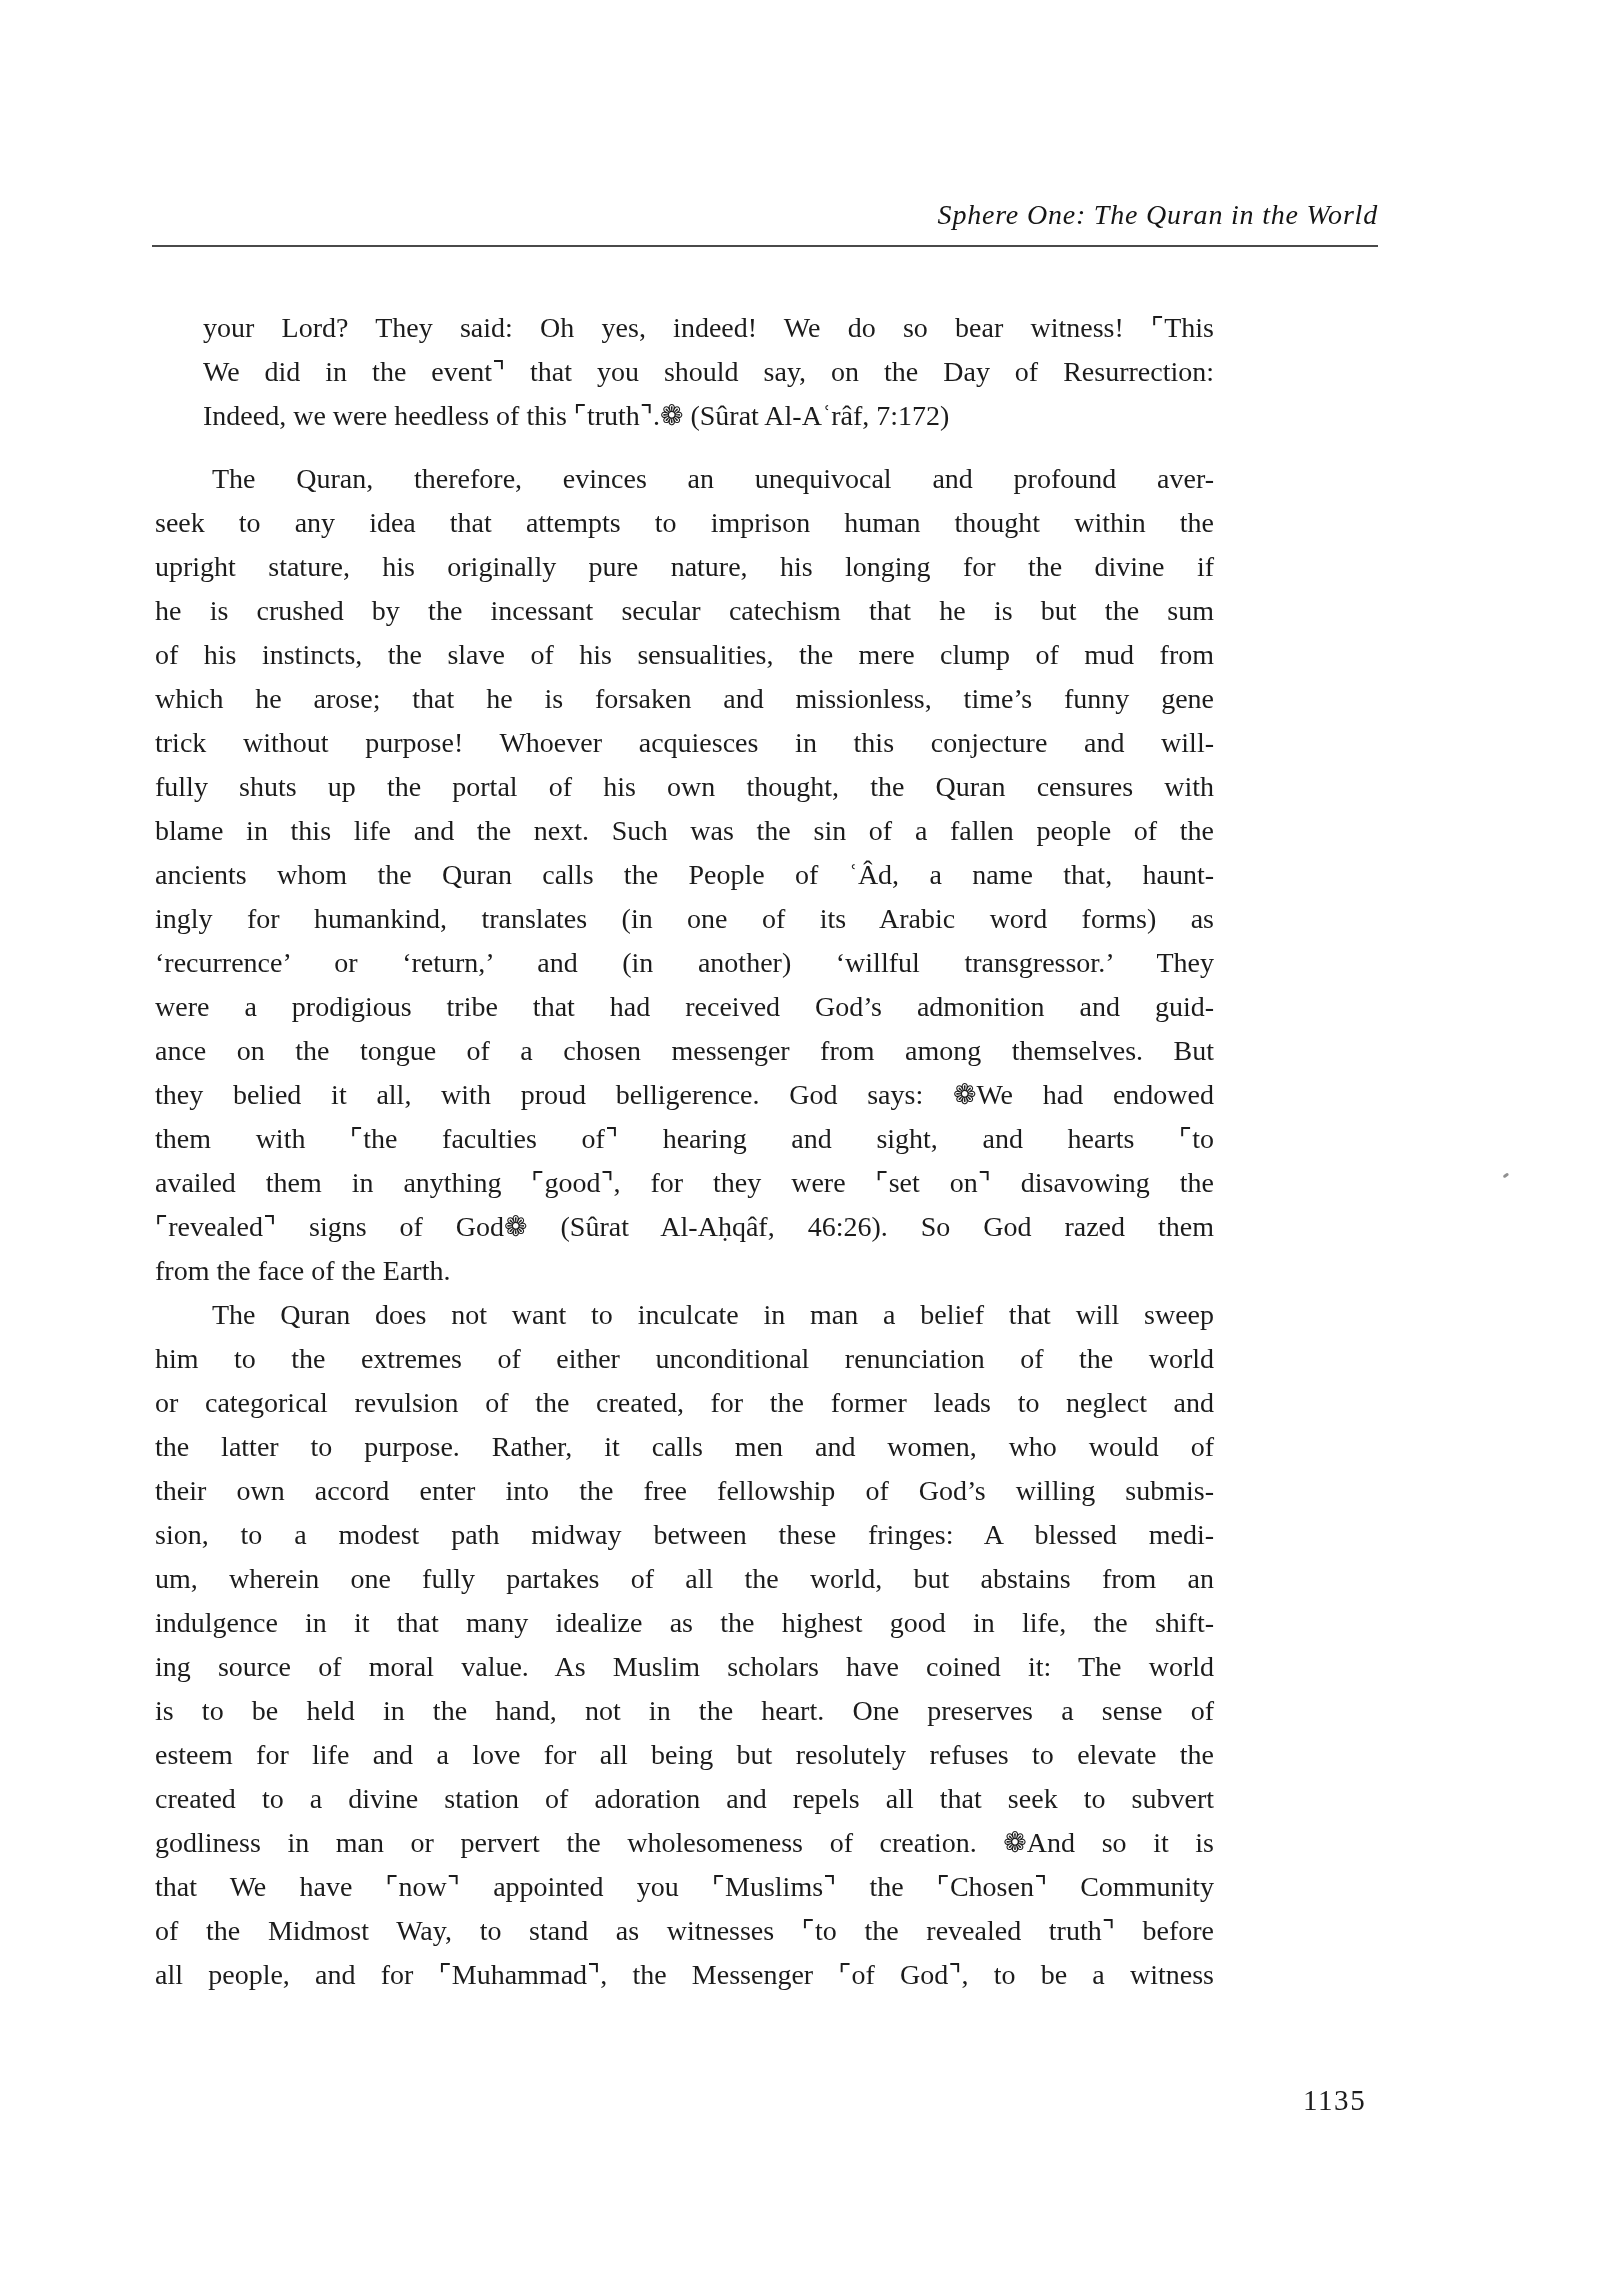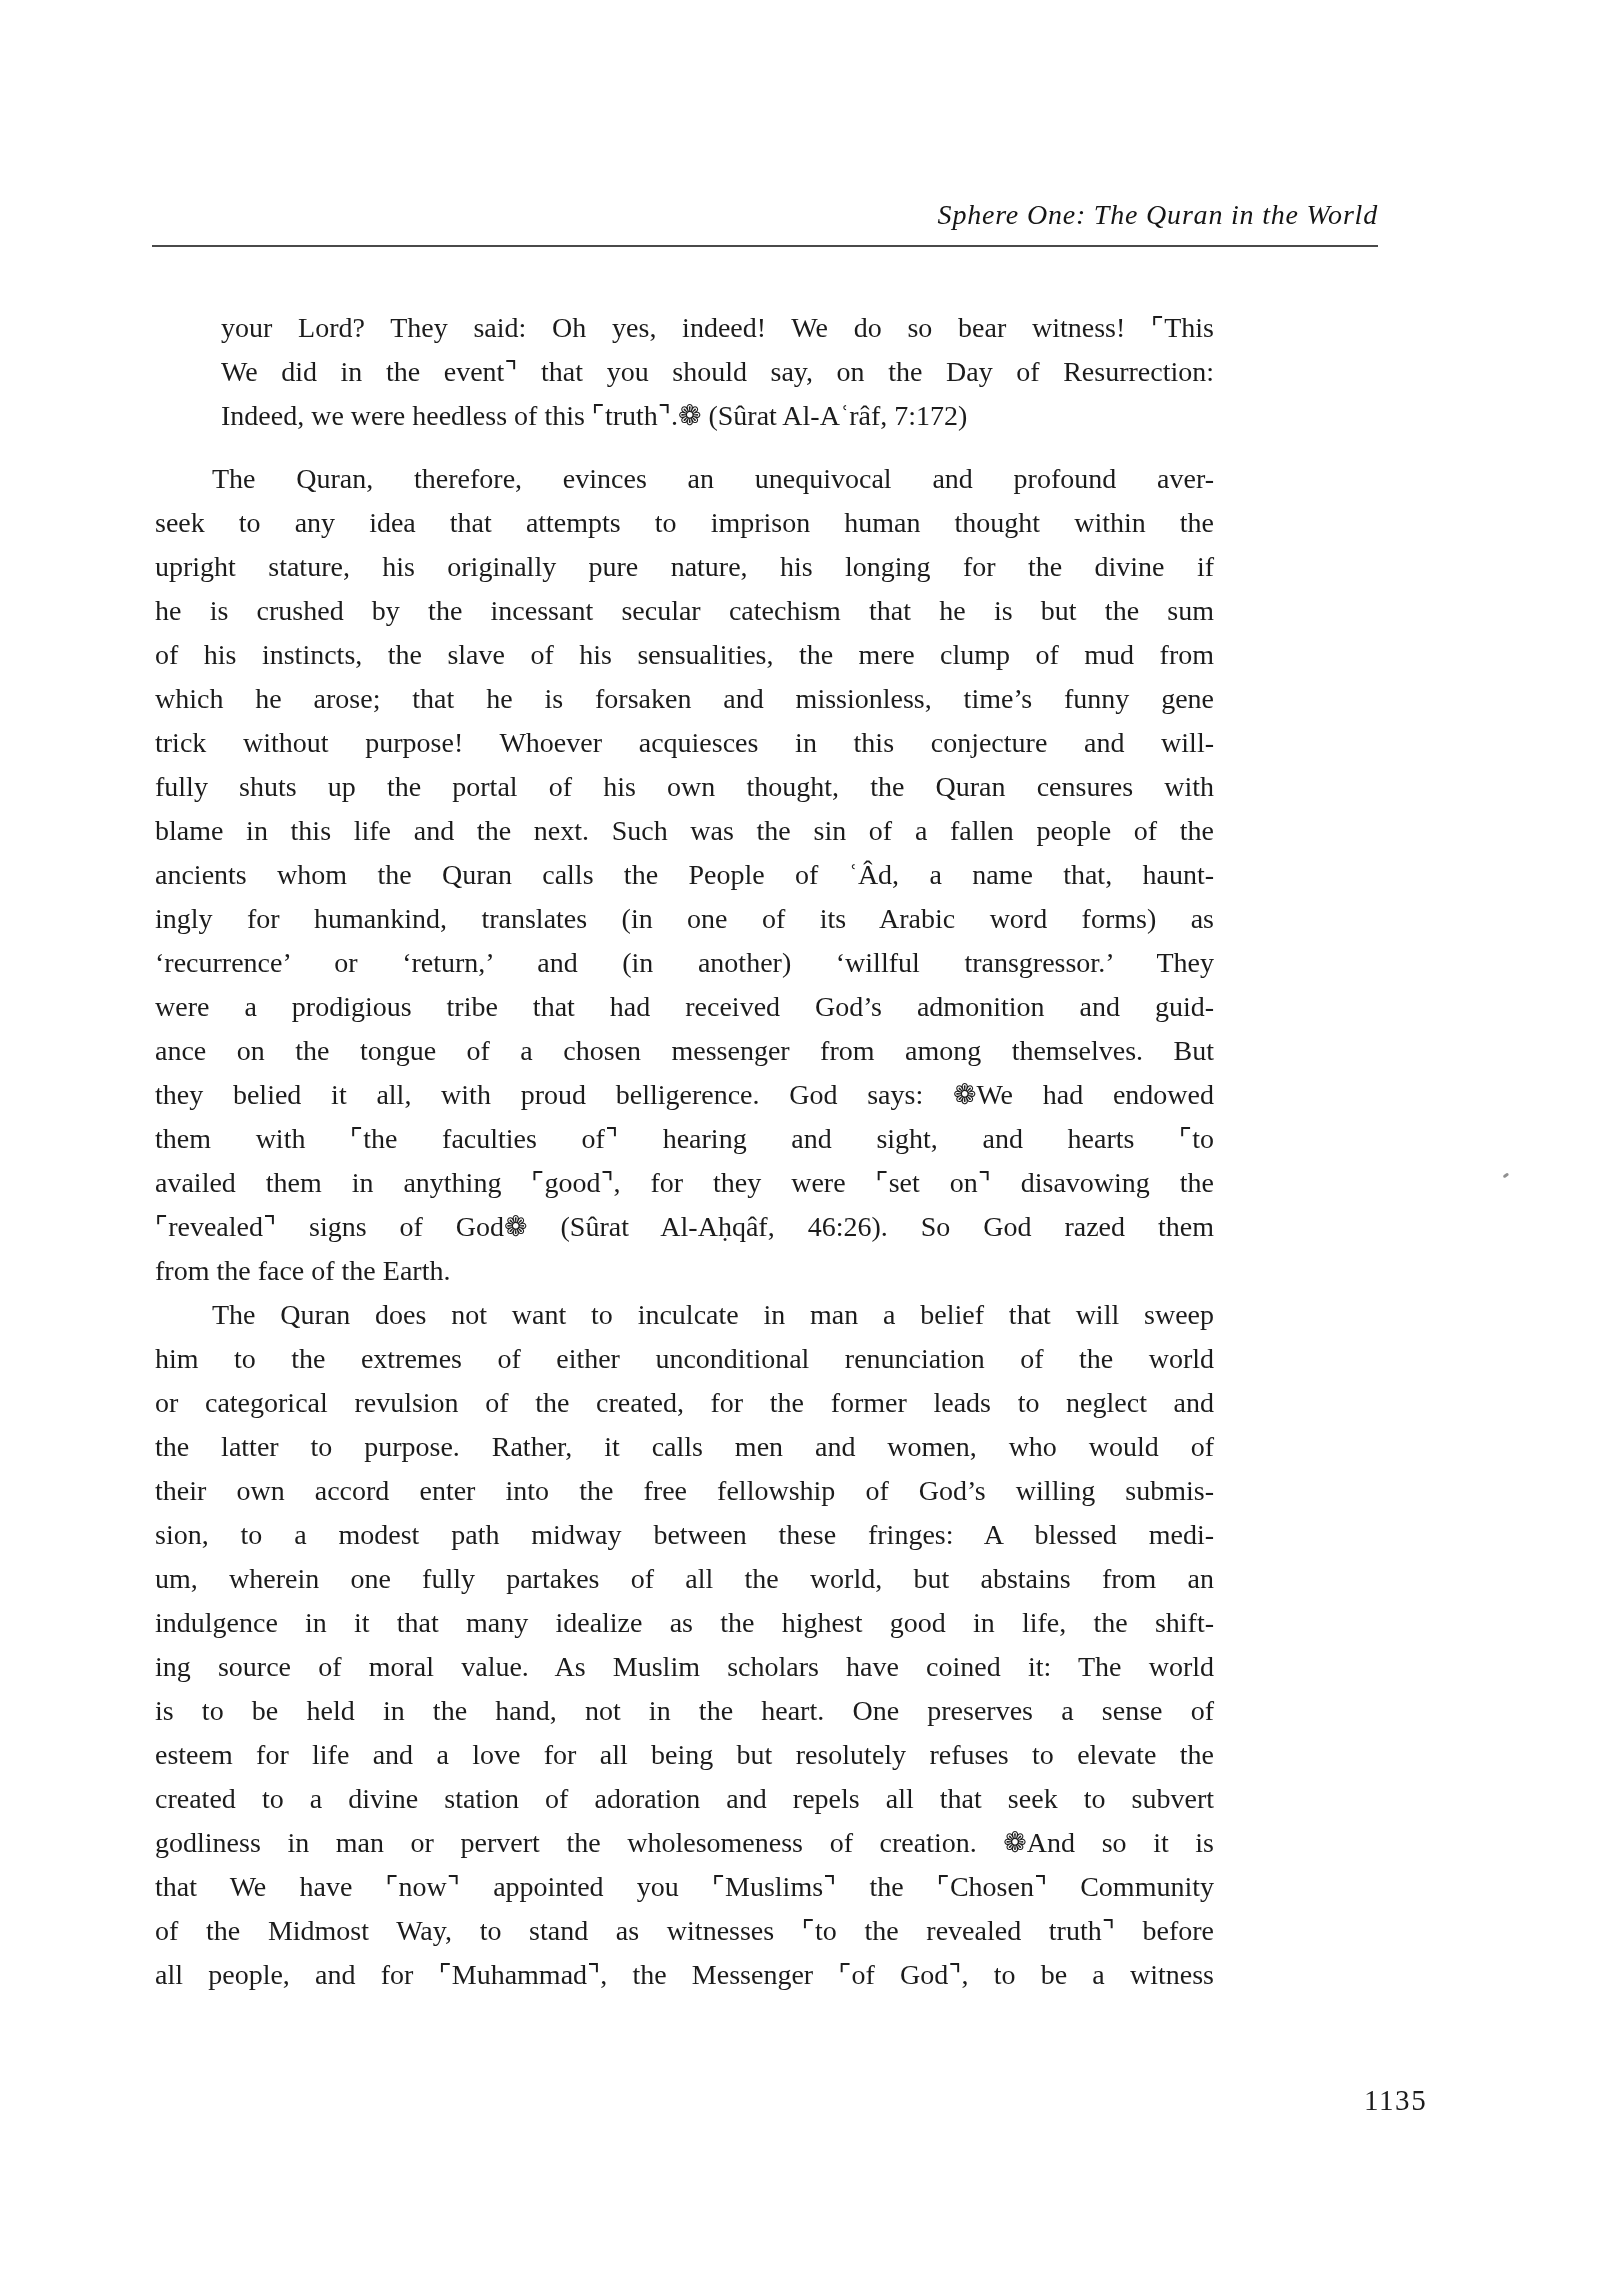--- a/index.html
+++ b/index.html
@@ -39,27 +39,27 @@
     line-height: 44px;
   }
   .block .line {
     text-align: justify;
     text-align-last: justify;
     white-space: normal;
   }
   .block .line:last-child { text-align-last: left; }
   .block.justify-last .line:last-child { text-align-last: justify; }
   .quote {
-    margin-left: 66px;
+    margin-left: 48px;
     margin-bottom: 18.6px;
   }
   .para .line:first-child { text-indent: 57px; }
   .page-number {
     position: absolute;
-    left: 1364px;
+    left: 1303px;
     top: 2084px;
     font-size: 29px;
     letter-spacing: 1.6px;
     color: #1c1c1c;
   }
   .ink-speck {
     position: absolute;
     left: 1503px;
     top: 1174px;
     width: 5.7px;

